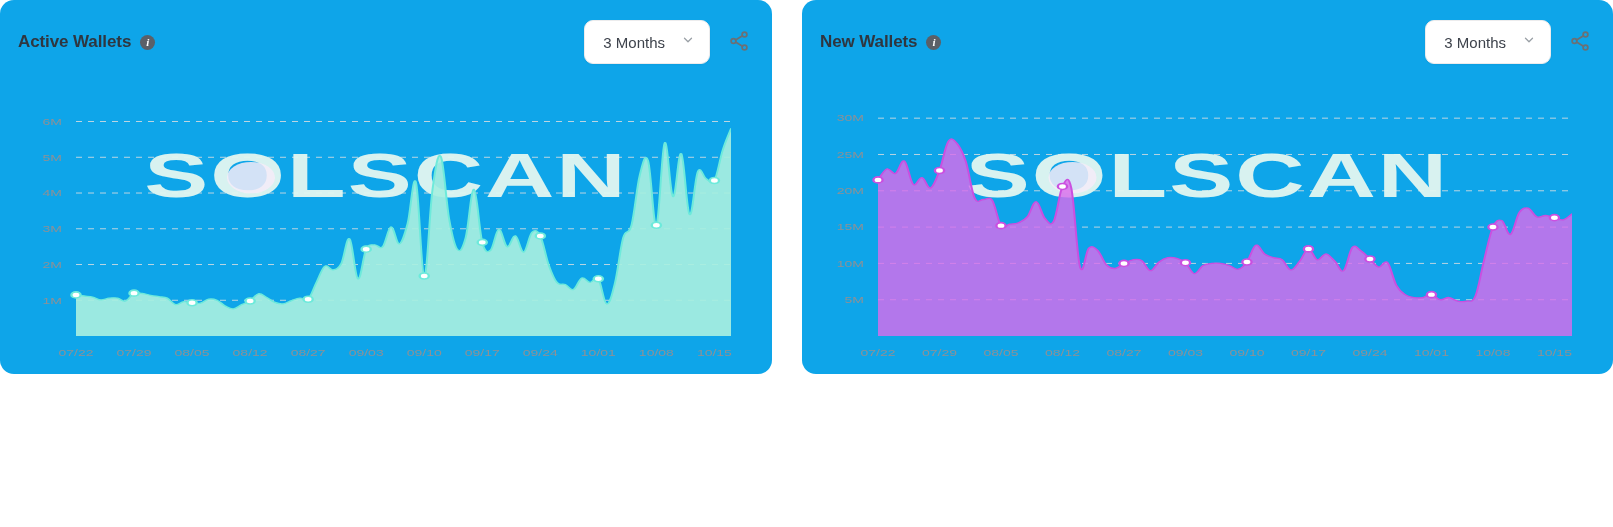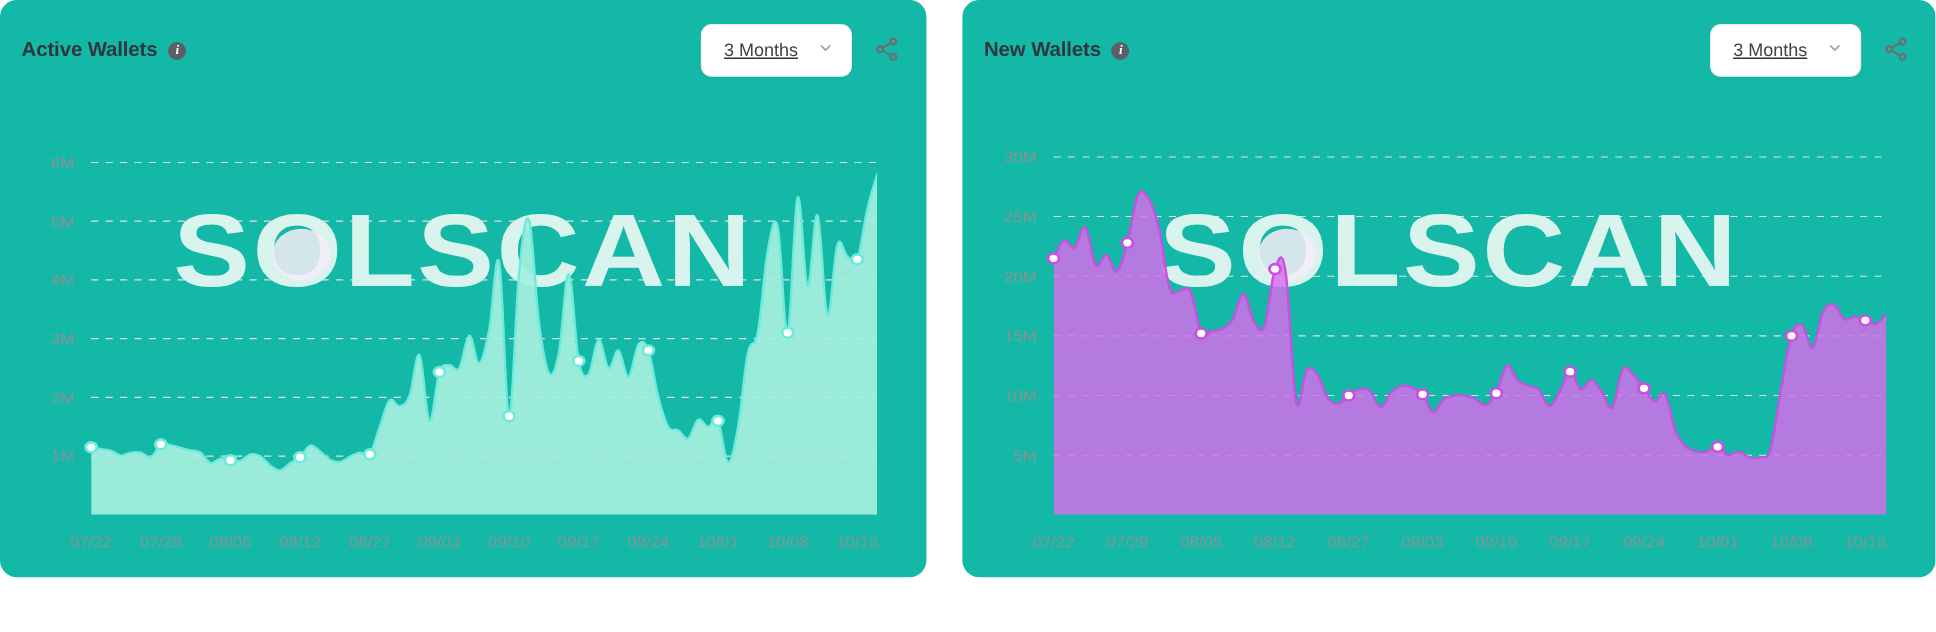--- a/index.html
+++ b/index.html
@@ -13,23 +13,23 @@
   }
   .dashboard {
     width: 1613px;
     height: 527px;
     display: flex;
     gap: 30px;
     background: #ffffff;
   }
   .panel {
     position: relative;
-    background: #14b8a6;
+    background: #0ea5e9;
     border-radius: 14px;
-    height: 481px;
+    height: 374px;
     overflow: hidden;
   }
   .panel-left  { width: 772px; margin-left: 0; }
   .panel-right { width: 811px; }
 
   .panel-header {
     position: absolute;
     top: 0; left: 0; right: 0;
     height: 84px;
     display: flex;
@@ -60,21 +60,20 @@
     text-align: center;
     font-family: "Liberation Serif", serif;
     flex: none;
     user-select: none;
   }
   .header-right {
     margin-left: auto;
     display: flex;
     align-items: center;
     gap: 14px;
-    text-decoration: underline;
   }
   .range-select {
     display: flex;
     align-items: center;
     gap: 16px;
     background: #ffffff;
     border: 1px solid #ececed;
     border-radius: 9px;
     height: 44px;
     padding: 0 14px 0 18px;

